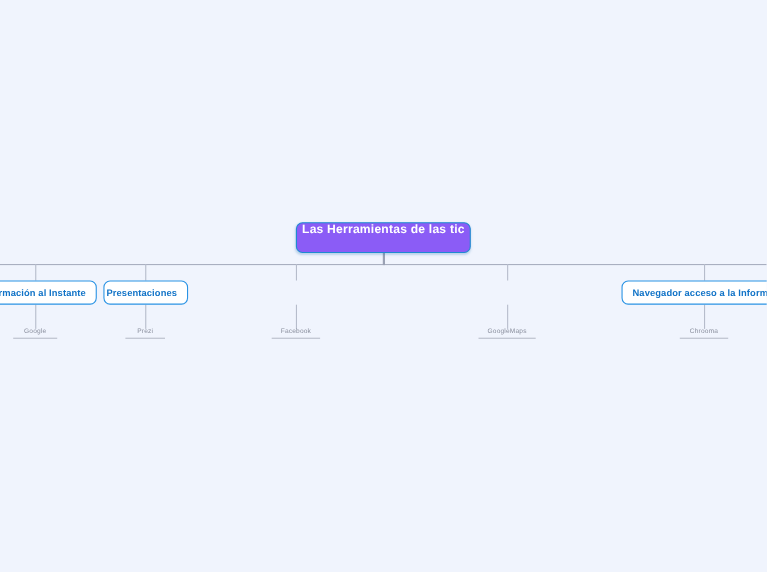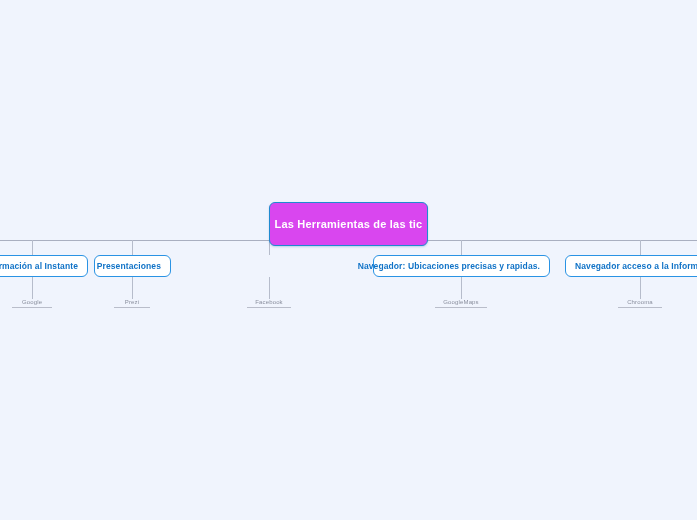--- a/index.html
+++ b/index.html
@@ -44,27 +44,26 @@
     top: 230px;
     height: 11px;
   }
 
   
   .root-node {
     position: absolute;
     left: 269px;
     top: 202px;
     width: 159px;
-    height: 44px;
-    background: #d946ef;
+    height: 28px;
+    background: #8b5cf6;
     border: 1px solid #1f8ad0;
     border-radius: 6px;
     box-sizing: border-box;
     display: flex;
-    align-items: center;
     justify-content: center;
     box-shadow: 0 1px 2px rgba(30,110,180,0.25);
   }
   .root-node span {
     color: #ffffff;
     font-size: 11px;
     font-weight: bold;
     letter-spacing: 0.2px;
     white-space: nowrap;
   }
@@ -140,23 +139,20 @@
 
   <div class="branch-node" style="left:-28px; width:116px; justify-content:flex-end;">
     <span>Información al Instante</span>
   </div>
 
   <div class="branch-node" style="left:94px; width:77px;">
     <span>Presentaciones</span>
   </div>
 
 
-  <div class="branch-node" style="left:373px; width:177px;">
-    <span>Navegador: Ubicaciones precisas y rapidas.</span>
-  </div>
 
   <div class="branch-node" style="left:565px; width:160px; justify-content:flex-start;">
     <span>Navegador acceso a la Informacion</span>
   </div>
 
   <div class="leaf" style="left:12px; width:40px;">
     <span>Google</span>
     <div class="underline"></div>
   </div>
 

